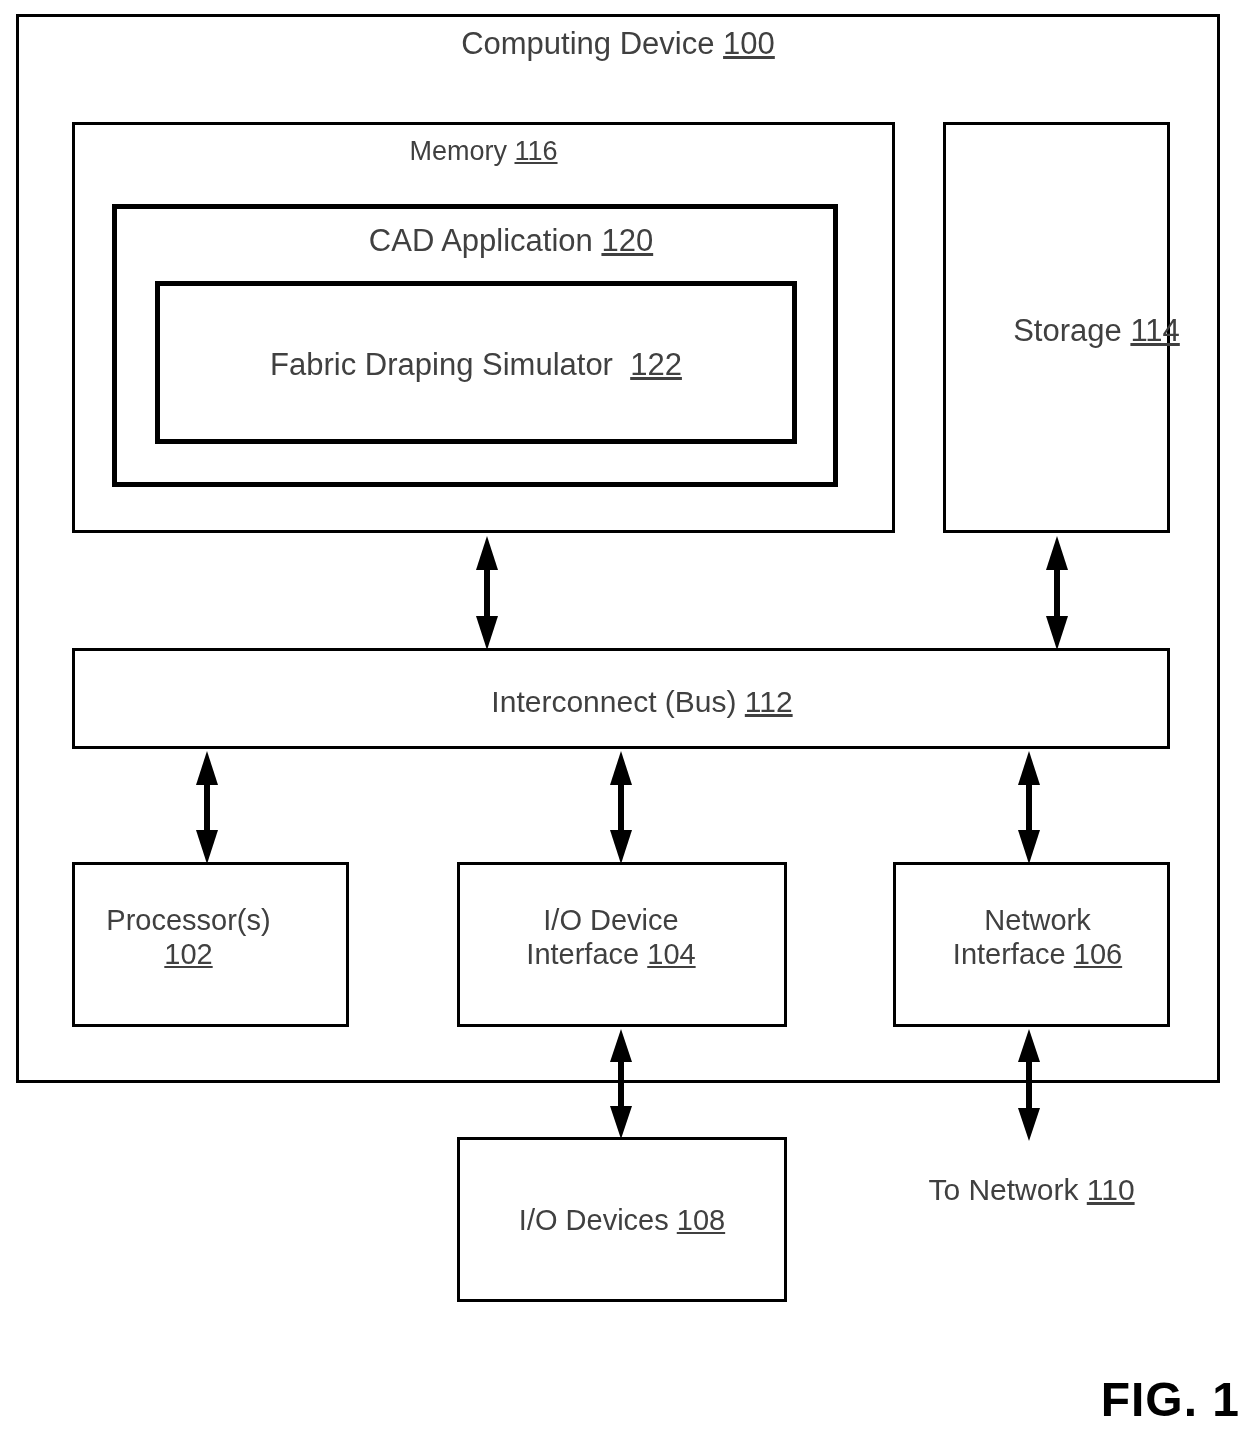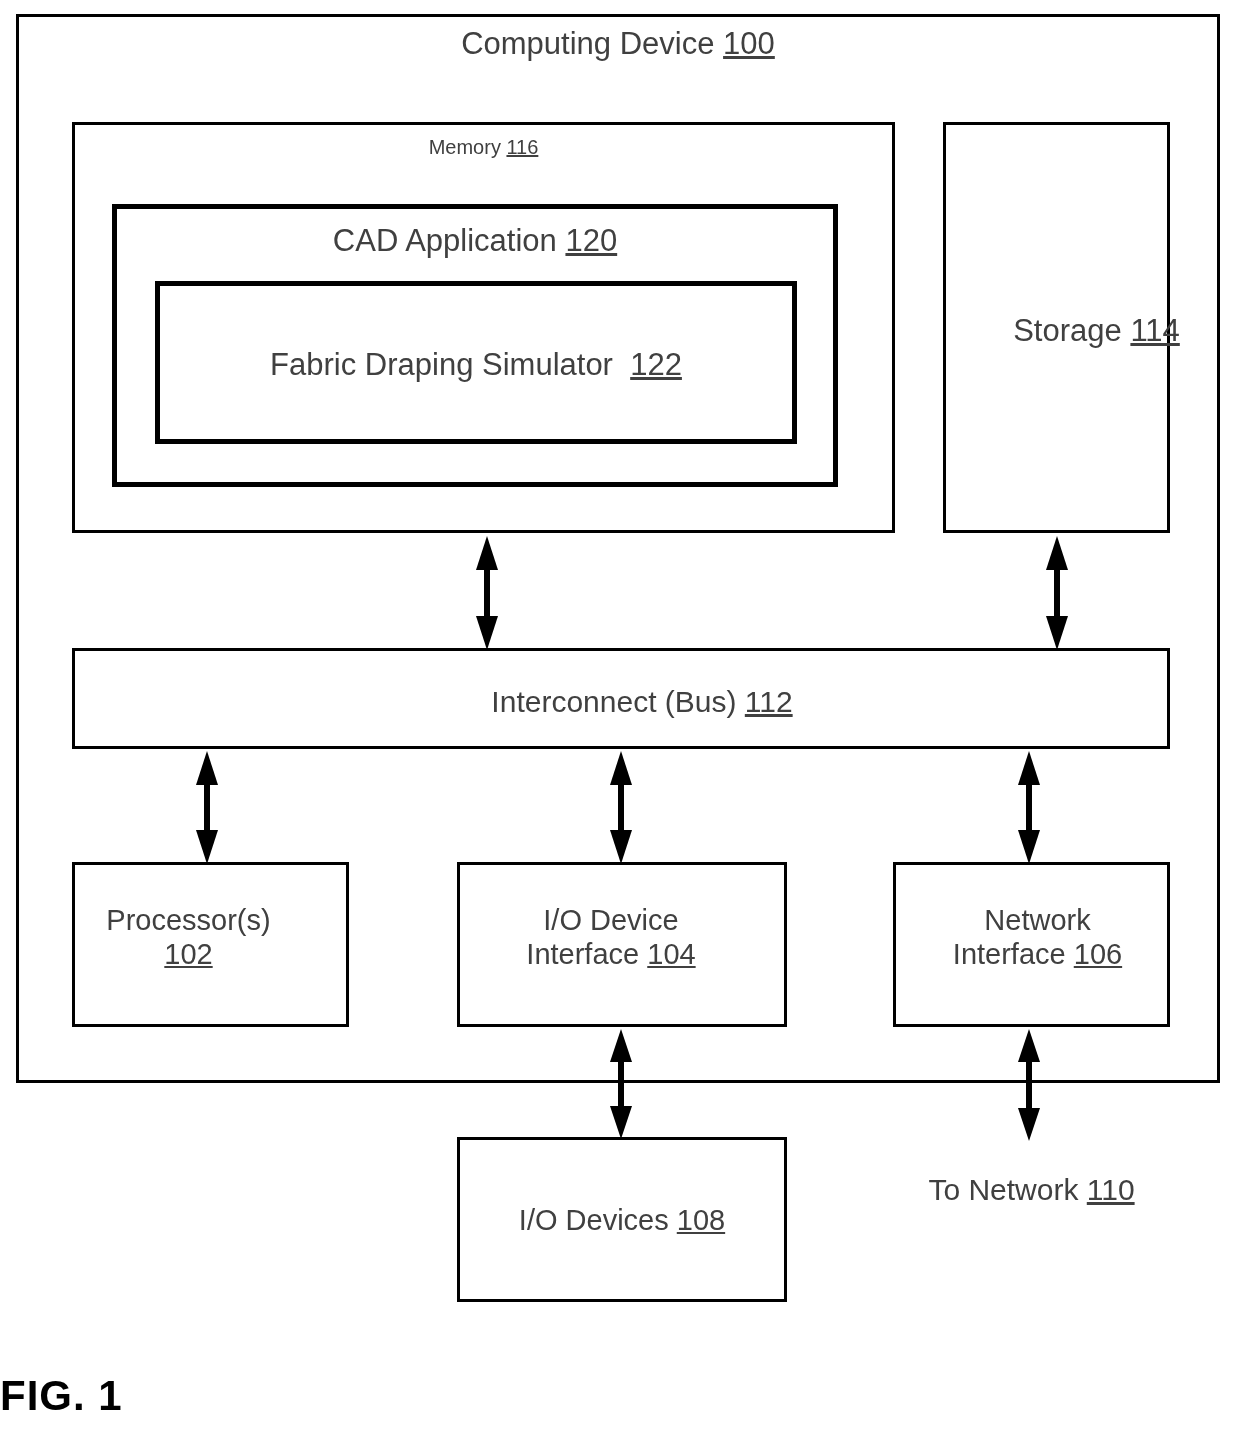--- a/index.html
+++ b/index.html
@@ -37,33 +37,33 @@
   .lbl {
     position: absolute;
     text-align: center;
     line-height: 1.18;
     white-space: pre;
     color: #404040;
   }
   .lbl .u { text-decoration: underline; }
 
   .t-title   { font-size: 31px; }
-  .t-section { font-size: 20px; }
-  .t-app     { font-size: 31px; }
+  .t-section { font-size: 27px; }
+  .t-app     { font-size: 31px; margin-left: 36px; }
   .t-inner   { font-size: 31px; }
   .t-storage { font-size: 31px; padding-left: 40px; }
   .t-bus     { font-size: 30px; }
   .t-small   { font-size: 29px; }
   .t-net     { font-size: 30px; }
 
   .fig {
     position: absolute;
     width: 1240px;
-    text-align: left;
-    font-size: 42px;
+    text-align: right;
+    font-size: 48px;
     font-weight: bold;
     letter-spacing: 1px;
   }
 
   
   .arrow {
     position: absolute;
   }
   .arrow svg { display: block; }
 </style>

